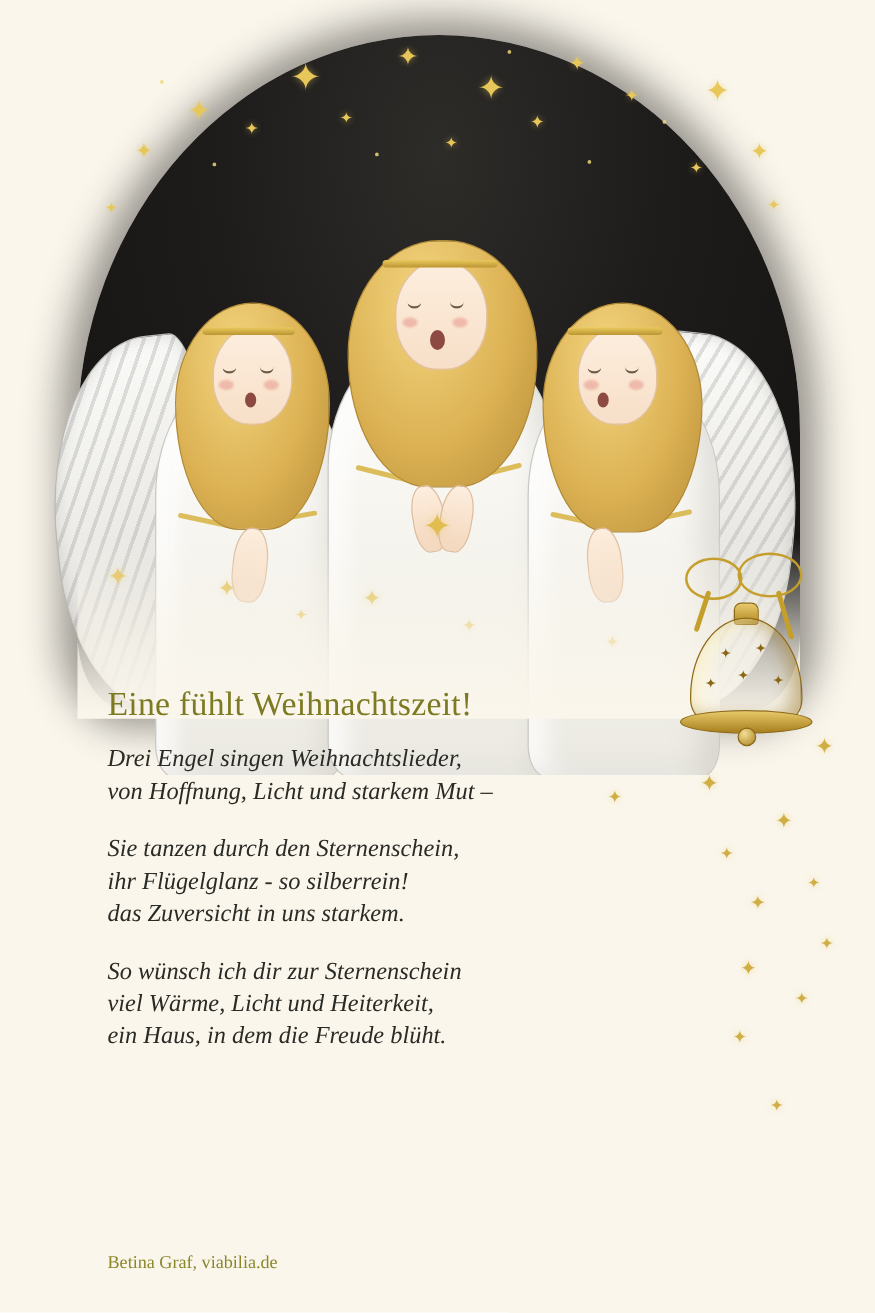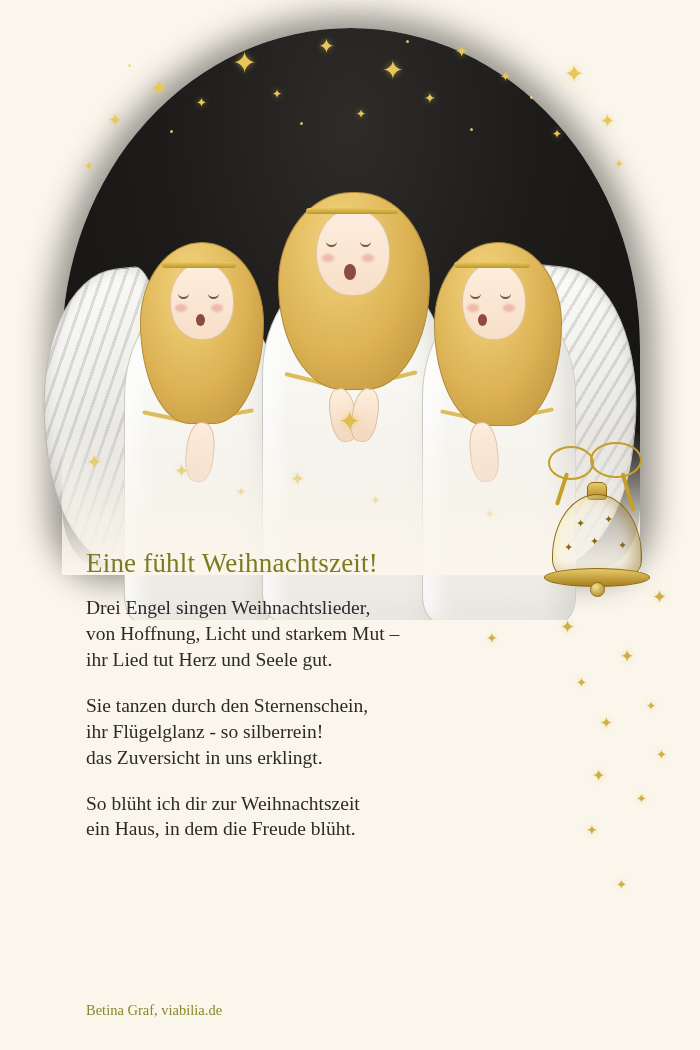--- a/index.html
+++ b/index.html
@@ -184,21 +184,21 @@
     margin: 0 0 16px 0;
     letter-spacing: 0.2px;
     font-weight: normal;
   }
   .stanza {
     margin: 0 0 20px 0;
     font-size: 19.5px;
     line-height: 1.33;
     color: #2b2b26;
   }
-  .stanza div { white-space: nowrap; }
+  .stanza div { white-space: nowrap; font-style: italic; }
   .credit {
     position: absolute;
     left: 86px;
     top: 1002px;
     font-size: 14.5px;
     color: #8a8729;
   }
 </style>
 </head>
 <body>
@@ -335,30 +335,30 @@
   <div class="star" style="left:636px; top:792px; font-size:13px; color:#cfae45;">✦</div>
   <div class="star" style="left:586px; top:824px; font-size:14px; color:#cfae45;">✦</div>
   <div class="star" style="left:616px; top:878px; font-size:13px; color:#cfae45;">✦</div>
 
   <div class="text-block">
     <h1 class="headline">Eine fühlt Weihnachtszeit!</h1>
 
     <div class="stanza">
       <div>Drei Engel singen Weihnachtslieder,</div>
       <div>von Hoffnung, Licht und starkem Mut –</div>
-      <div>ihr Lied tut Herz und Seele gut.</div>
     </div>
 
     <div class="stanza">
       <div>Sie tanzen durch den Sternenschein,</div>
       <div>ihr Flügelglanz - so silberrein!</div>
-      <div>das Zuversicht in uns erklingt.</div>
+      <div>das Zuversicht in uns starkem.</div>
     </div>
 
     <div class="stanza">
-      <div>So blüht ich dir zur Weihnachtszeit</div>
+      <div>So wünsch ich dir zur Sternenschein</div>
+      <div>viel Wärme, Licht und Heiterkeit,</div>
       <div>ein Haus, in dem die Freude blüht.</div>
     </div>
   </div>
 
   <div class="credit">Betina Graf, viabilia.de</div>
 
 </div>
 
 </body></html>

